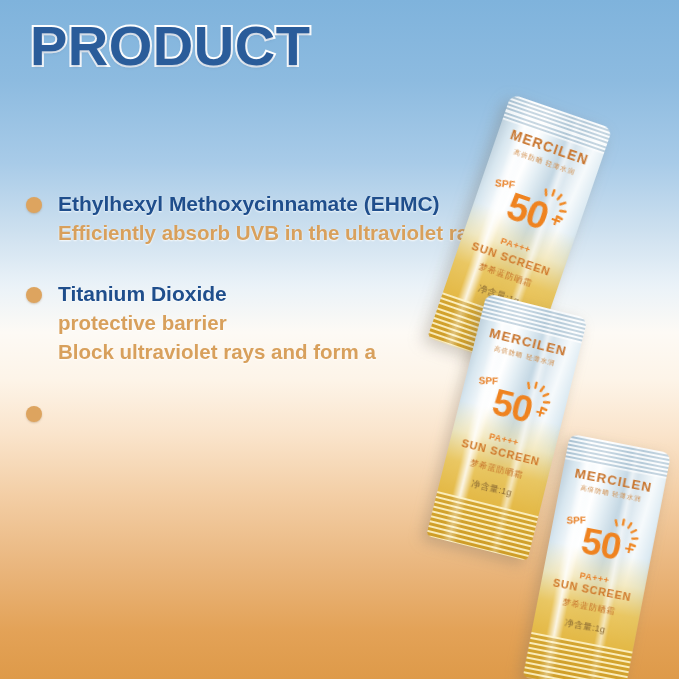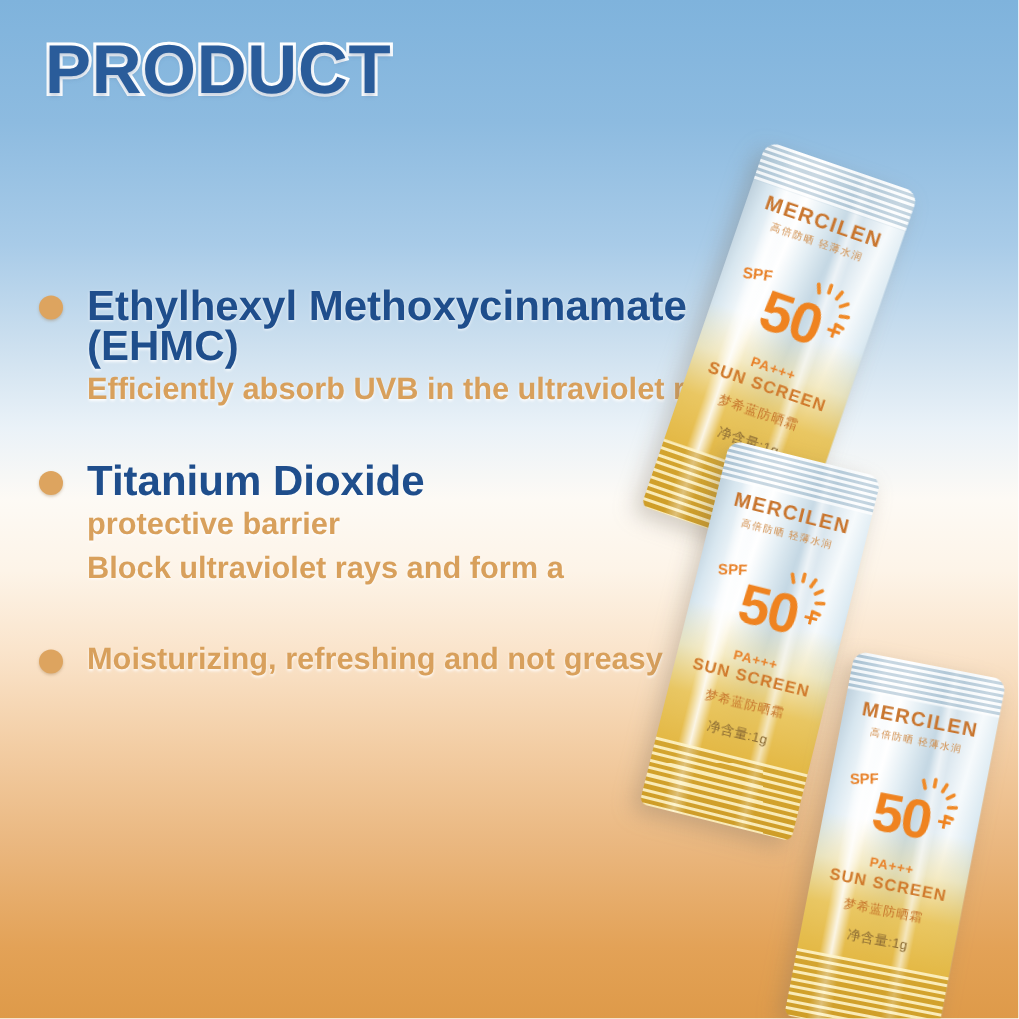--- a/index.html
+++ b/index.html
@@ -29,21 +29,21 @@
   }
 
   
   .title-block {
     position: absolute;
     left: 30px;
     top: 18px;
     width: 480px;
   }
   .title-line {
-    font-size: 46px;
+    font-size: 56px;
     line-height: 56px;
     font-weight: bold;
     letter-spacing: 0.5px;
     color: #2a5c9a;
     -webkit-text-stroke: 4px #ffffff;
     paint-order: stroke fill;
     text-shadow: 0 2px 3px rgba(90,120,160,0.35);
     white-space: nowrap;
   }
 
@@ -63,21 +63,21 @@
     position: absolute;
     left: 2px;
     top: 7px;
     width: 16px;
     height: 16px;
     border-radius: 50%;
     background: #dda45f;
     box-shadow: 0 1px 2px rgba(150,110,60,0.35);
   }
   .bullet-head {
-    font-size: 28px;
+    font-size: 21px;
     line-height: 27px;
     font-weight: bold;
     color: #1f4e8c;
     text-shadow: 0 1px 2px rgba(255,255,255,0.85);
   }
   .bullet-desc {
     font-size: 20.5px;
     line-height: 27px;
     font-weight: bold;
     color: #d8a05c;
@@ -271,21 +271,20 @@
 
     <div class="bullet-row">
       <span class="bullet-dot"></span>
       <div class="bullet-head">Titanium Dioxide</div>
       <div class="bullet-desc">protective barrier</div>
       <div class="bullet-desc">Block ultraviolet rays and form a</div>
     </div>
 
     <div class="bullet-row">
       <span class="bullet-dot"></span>
-      <div class="bullet-desc">Moisturizing, refreshing and not greasy</div>
     </div>
 
   </div>
 
   <div class="sachet" id="sachet-1">
     <div class="sachet-body">
       <div class="sachet-gloss"></div>
       <div class="sachet-gloss2"></div>
       <div class="sachet-top-ridges"></div>
       <div class="sachet-bottom-ridges"></div>

